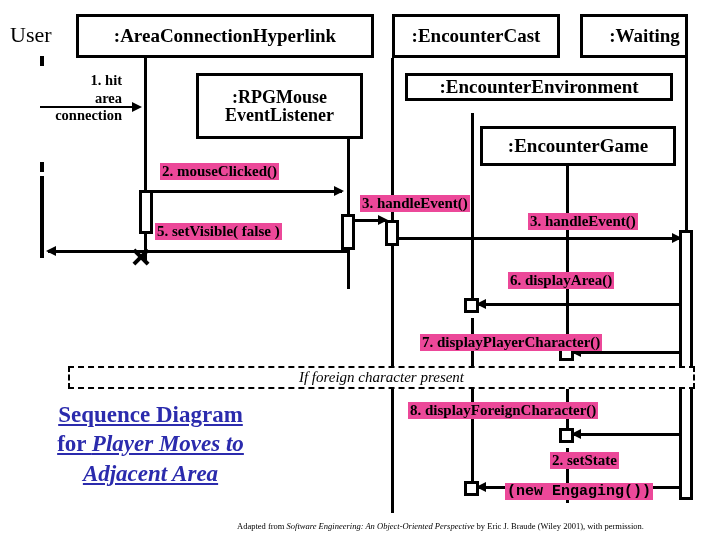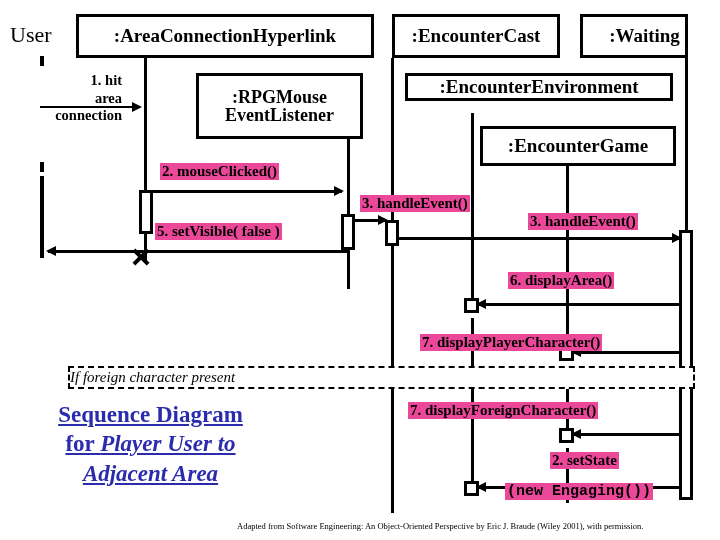--- a/index.html
+++ b/index.html
@@ -29,33 +29,33 @@
   .actorlabel{position:absolute;font-size:22px;z-index:7;}
   .actortext{position:absolute;font-weight:bold;font-size:14.5px;line-height:1.22;z-index:7;}
   .xmark{position:absolute;width:20px;height:20px;z-index:8;}
   .xmark:before,.xmark:after{
     content:"";position:absolute;left:0;top:8px;width:20px;height:4px;background:#000;
   }
   .xmark:before{transform:rotate(45deg);}
   .xmark:after{transform:rotate(-45deg);}
   .guardbox{
     position:absolute;border:2px dashed #000;background:#fff;box-sizing:border-box;z-index:9;
-    display:flex;align-items:center;
+    display:flex;align-items:center;justify-content:center;
     font-style:italic;font-size:15px;
   }
   .title{
     position:absolute;text-align:center;color:#2b2bad;font-size:23px;line-height:1.28;
     z-index:10;font-weight:bold;
   }
   .title u{text-decoration:underline;}
   .title .it{font-style:italic;}
   .credit{
     position:absolute;font-size:8.5px;color:#000;white-space:nowrap;z-index:10;
   }
-  .credit .it{}
+  .credit .it{font-style:italic;}
 </style>
 </head>
 <body>
 
 <div id="stage">
 
   <div class="lifebox" style="left:76px;top:14px;width:298px;height:44px;font-size:19px;">
     <span>:AreaConnectionHyperlink</span>
   </div>
 
@@ -152,32 +152,32 @@
   <div class="arrowL" style="left:476px;top:299px;"></div>
 
   <div class="msglabel" style="left:420px;top:334px;">7. displayPlayerCharacter()</div>
   <div class="msgline" style="left:573px;top:351px;width:108px;"></div>
   <div class="arrowL" style="left:571px;top:347px;"></div>
 
   <div class="guardbox" style="left:68px;top:366px;width:627px;height:23px;">
     <span>If foreign character present</span>
   </div>
 
-  <div class="msglabel" style="left:408px;top:402px;">7. displayForeignCharacter()</div>
+  <div class="msglabel" style="left:408px;top:402px;">8. displayForeignCharacter()</div>
   <div class="msgline" style="left:573px;top:433px;width:108px;"></div>
   <div class="arrowL" style="left:571px;top:429px;"></div>
 
   <div class="msglabel" style="left:550px;top:452px;">2. setState</div>
   <div class="msglabel" style="left:505px;top:483px;font-family:Liberation Mono, monospace;">(new Engaging())</div>
   <div class="msgline" style="left:478px;top:486px;width:203px;"></div>
   <div class="arrowL" style="left:476px;top:482px;"></div>
 
   <div class="title" style="left:18px;top:400px;width:265px;">
     <u>Sequence Diagram</u><br>
-    <u><span>for </span><span class="it">Player User to</span></u><br>
+    <u><span>for </span><span class="it">Player Moves to</span></u><br>
     <u class="it">Adjacent Area</u>
   </div>
 
   <div class="credit" style="left:237px;top:521px;">
     <span>Adapted from </span><span class="it">Software Engineering: An Object-Oriented Perspective</span><span> by Eric J. Braude (Wiley 2001), with permission.</span>
   </div>
 
 </div>
 
 </body></html>

